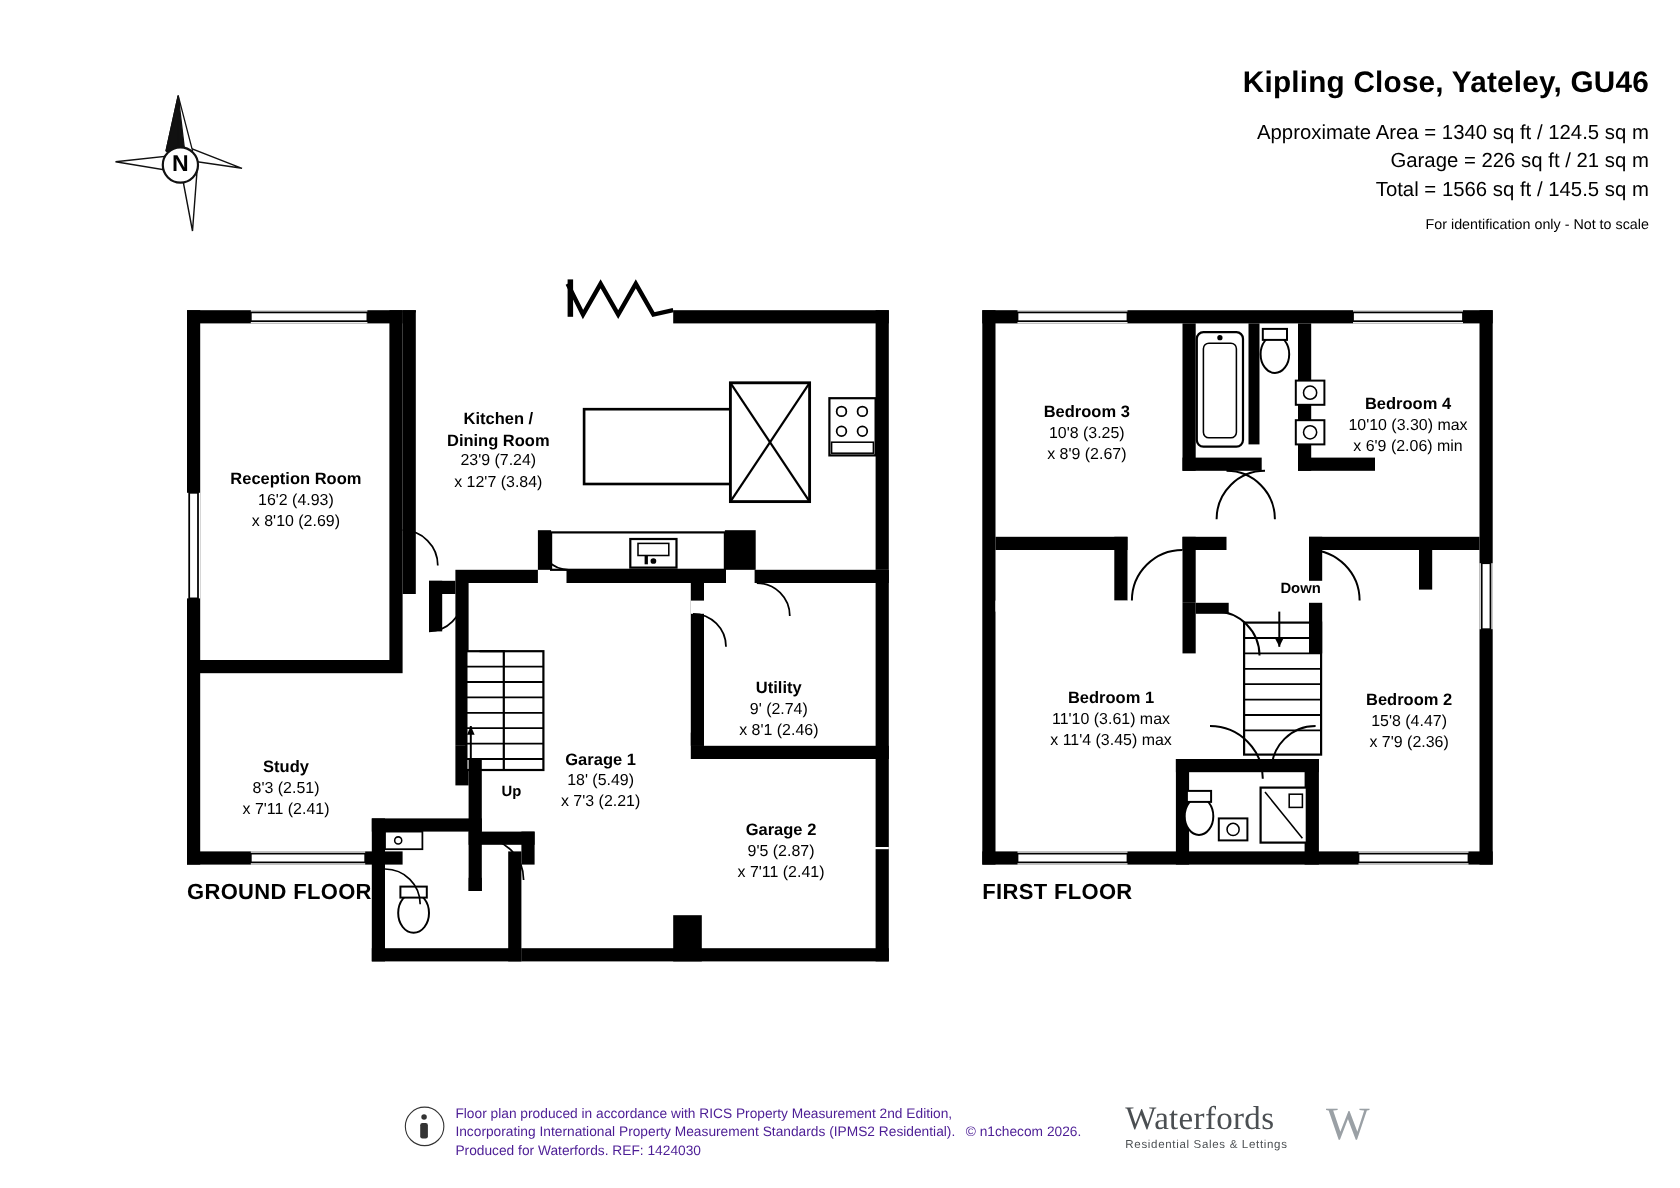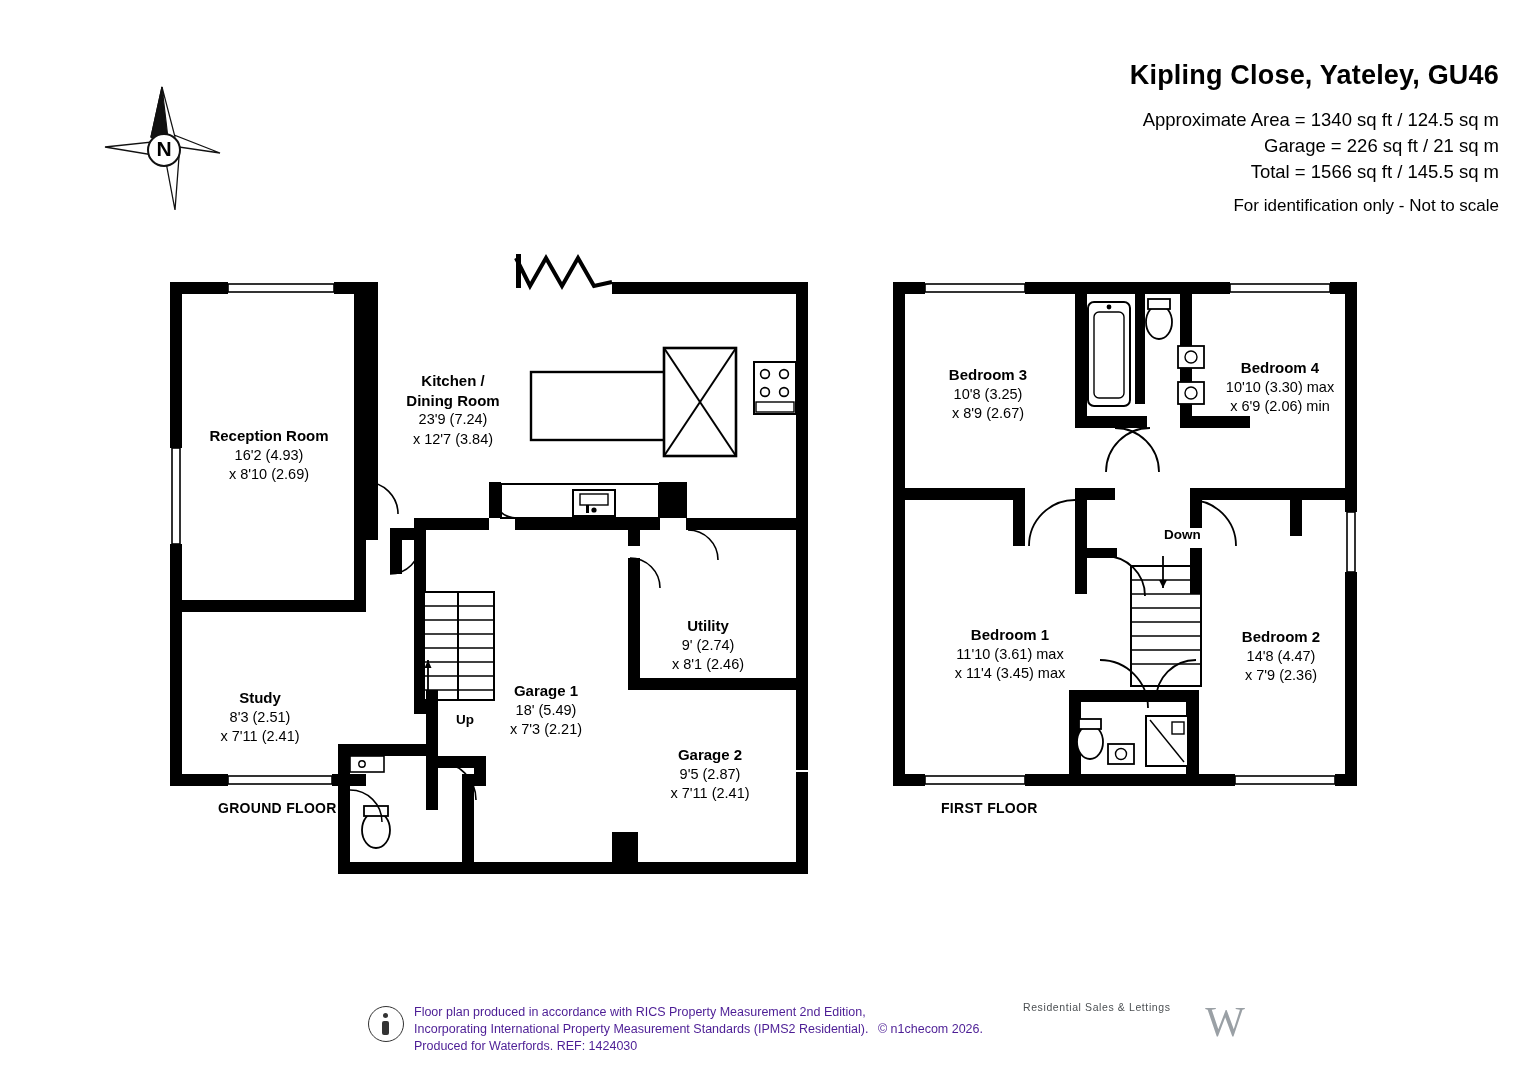--- a/index.html
+++ b/index.html
@@ -28,21 +28,21 @@
     font-size: 27px;
     font-weight: bold;
     letter-spacing: 0.2px;
     margin-bottom: 16px;
   }
   .hline {
     font-size: 18.5px;
     line-height: 26px;
   }
   .hnote {
-    font-size: 17px;
+    font-size: 13px;
     margin-top: 11px;
   }
 
   
   .compass {
     position: absolute;
     left: 95px;
     top: 85px;
     width: 140px;
     height: 130px;
@@ -79,23 +79,22 @@
     line-height: 19.5px;
     white-space: nowrap;
   }
   .lbl .nm {
     font-weight: bold;
     font-size: 15px;
   }
   .floor-lbl {
     position: absolute;
     font-weight: bold;
-    font-size: 14px;
+    font-size: 20px;
     letter-spacing: 0.3px;
-    margin-left: 48px;
   }
   .small-lbl {
     position: absolute;
     font-size: 13.5px;
     font-weight: bold;
     padding-left: 24px;
   }
 
   
   .footer {
@@ -439,21 +438,21 @@
 </div>
 
 <div class="lbl" style="left:882px; top:625px; width:256px;">
   <div class="nm">Bedroom 1</div>
   <div>11'10 (3.61) max</div>
   <div>x 11'4 (3.45) max</div>
 </div>
 
 <div class="lbl" style="left:1153px; top:627px; width:256px;">
   <div class="nm">Bedroom 2</div>
-  <div>14'8 (4.47)</div>
+  <div>15'8 (4.47)</div>
   <div>x 7'9 (2.36)</div>
 </div>
 
 <div class="small-lbl" style="left:432px; top:712px;">Up</div>
 <div class="small-lbl" style="left:1140px; top:527px;">Down</div>
 
 <div class="floor-lbl" style="left:170px; top:800px;">GROUND FLOOR</div>
 <div class="floor-lbl" style="left:893px; top:800px;">FIRST FLOOR</div>
 
 <div class="footer">
@@ -461,15 +460,16 @@
   <div class="footer-text">
     <div>Floor plan produced in accordance with RICS Property Measurement 2nd Edition,</div>
     <div>
       <span>Incorporating International Property Measurement Standards (IPMS2 Residential).</span>
       <span style="margin-left:6px">© n1checom 2026.</span>
     </div>
     <div>Produced for Waterfords.   REF:  1424030</div>
   </div>
   <div class="brand">
     <div class="brand-w">W</div>
+    <div class="brand-name">Waterfords</div>
     <div class="brand-sub">Residential Sales &amp; Lettings</div>
   </div>
 </div>
 
 </body></html>

